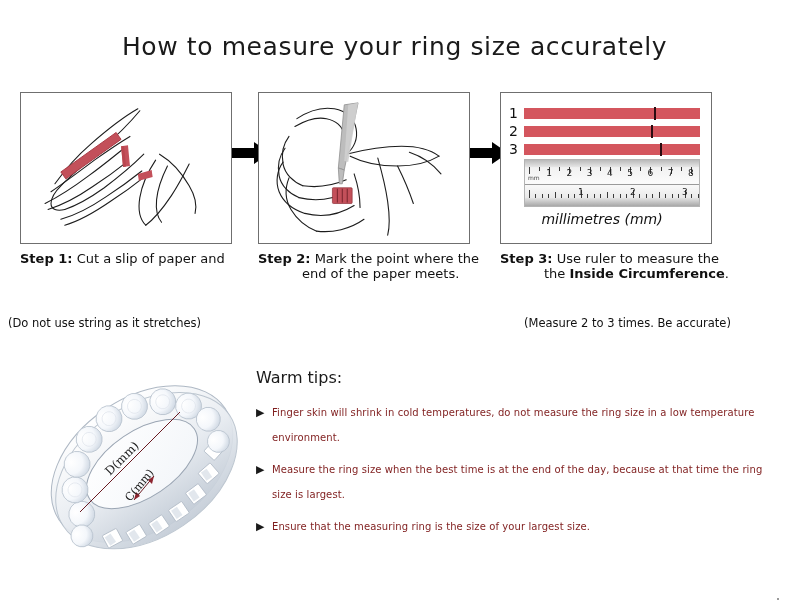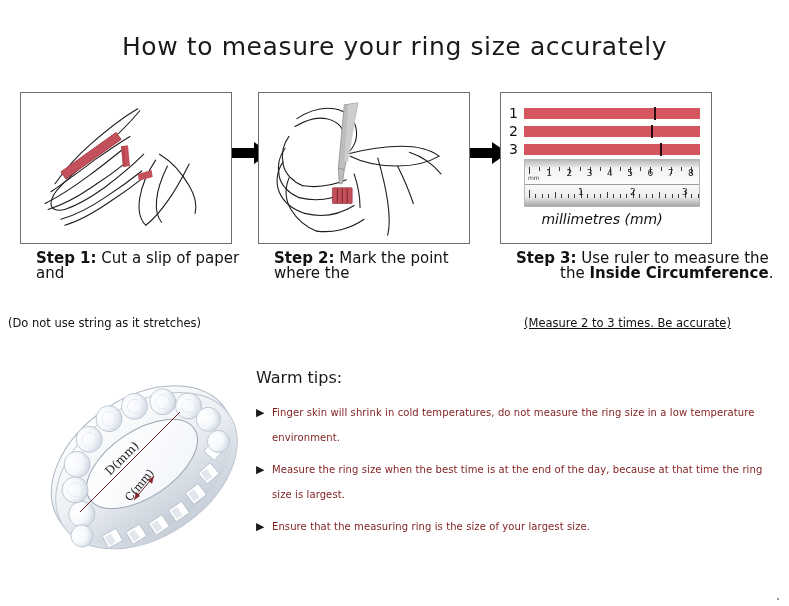--- a/index.html
+++ b/index.html
@@ -43,40 +43,39 @@
     width: 38px; height: 26px;
   }
   #arrow1 { left: 232px; }
   #arrow2 { left: 470px; }
   .arrow svg { display: block; }
 
   
   .caption {
     position: absolute;
     font-family: "DejaVu Sans", sans-serif;
-    font-size: 15px;
+    font-size: 13px;
     line-height: 15px;
     color: #111;
-    margin-left: 16px;
   }
   .caption b { font-weight: 700; }
   #cap1 { left: 20px; top: 251px; width: 228px; }
   #cap2 { left: 258px; top: 251px; width: 225px; }
   #cap3 { left: 500px; top: 251px; width: 270px; }
   .cap-ind { padding-left: 44px; display: block; }
   .cap-ind3 { padding-left: 44px; display: block; }
 
   .note {
     position: absolute;
     font-family: "DejaVu Sans", sans-serif;
     font-size: 11.5px;
     color: #111;
   }
   #note1 { left: 8px; top: 316px; }
-  #note3 { left: 524px; top: 316px; text-decoration: underline; }
+  #note3 { left: 524px; top: 316px; }
 
   
   .art { position: absolute; left: 0; top: 0; width: 100%; height: 100%; }
 
   
   .strip-row {
     position: absolute;
     display: flex; align-items: center;
     left: 8px;
   }
@@ -368,20 +367,21 @@
 </div>
 
 <div class="caption" id="cap1">
   <b>Step 1:</b>
   <span>Cut a slip of paper and</span>
 </div>
 
 <div class="caption" id="cap2">
   <b>Step 2:</b>
   <span>Mark the point where the</span>
+  <span class="cap-ind">end of the paper meets.</span>
 </div>
 
 <div class="caption" id="cap3">
   <b>Step 3:</b>
   <span>Use ruler to measure the</span>
   <span class="cap-ind3"><span>the </span><b>Inside Circumference</b><span>.</span></span>
 </div>
 
 <div class="note" id="note1">(Do not use string as it stretches)</div>
 <div class="note" id="note3">(Measure 2 to 3 times. Be accurate)</div>

